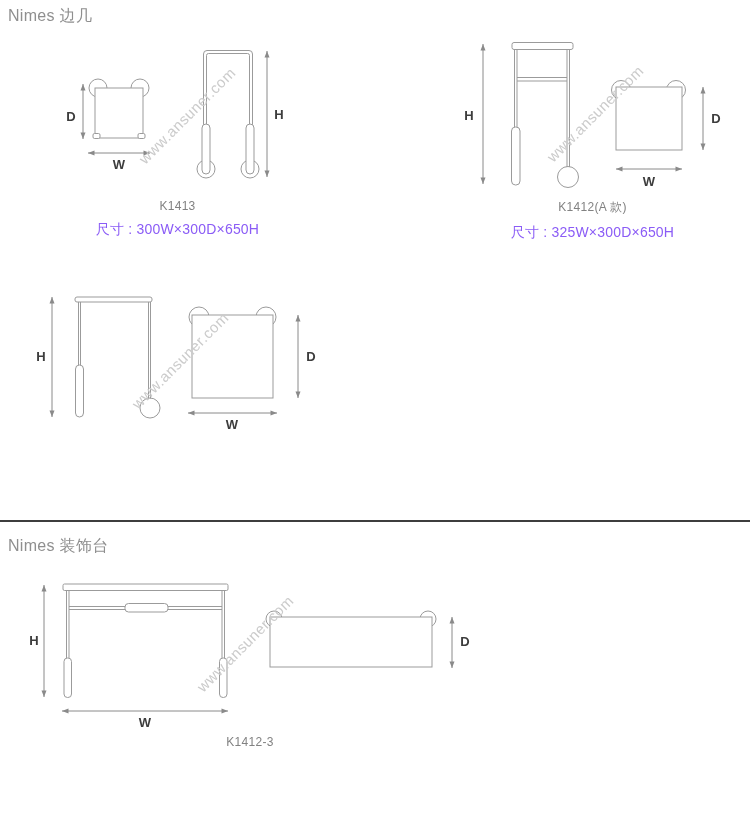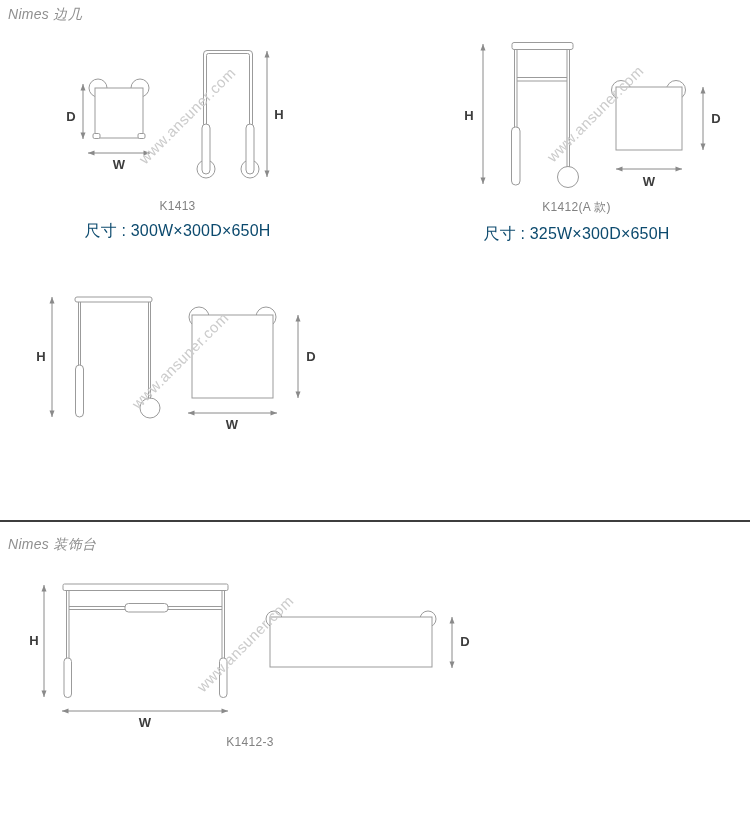--- a/index.html
+++ b/index.html
@@ -1,38 +1,38 @@
 <!DOCTYPE html>
 <html><head>
 <meta charset="utf-8">
 <style>
   html,body{margin:0;padding:0;background:#ffffff;}
   body{
     position:relative;width:750px;height:822px;overflow:hidden;
     font-family:"Liberation Sans", sans-serif;
   }
   .section-title{
-    position:absolute;font-size:14px;color:#8f8f8f;letter-spacing:0.3px;font-style:italic;
+    position:absolute;font-size:16px;color:#8f8f8f;letter-spacing:0.3px;
   }
   .divider{
     position:absolute;left:0;width:750px;height:0;
     border-top:2px solid #3d3d3d;
   }
   .diagram{position:absolute;}
   .fs{fill:#ffffff;stroke:#9b9b9b;stroke-width:1;}
   .fl{fill:none;stroke:#9b9b9b;stroke-width:1;}
   .dim{stroke:#8a8a8a;stroke-width:1;}
   .ah{fill:#8a8a8a;stroke:none;}
   text.dimlab{
     fill:#3d3d3d;font-size:13px;font-weight:bold;
     font-family:"Liberation Sans", sans-serif;
   }
   .plabel{position:absolute;text-align:center;}
   .pname{font-size:12px;color:#828282;margin-bottom:8px;letter-spacing:0.3px;}
-  .pdims{font-size:16px;color:#0c4a6e;letter-spacing:0.2px;}
+  .pdims{font-size:14px;color:#8b5cf6;letter-spacing:0.2px;}
   .watermark{
     position:absolute;width:170px;text-align:center;white-space:nowrap;
     font-size:15px;color:#cbcbcb;letter-spacing:0.5px;
     transform:rotate(-45deg);pointer-events:none;
   }
 </style>
 </head>
 <body>
 
 <div class="section-title" style="left:8px;top:6px">Nimes 边几</div>
@@ -106,21 +106,21 @@
     <polygon class="ah" points="248,112 245.5,105.5 250.5,105.5"></polygon>
   </g>
   <text class="dimlab" x="261" y="85" text-anchor="middle">D</text>
   <g>
     <line class="dim" x1="161" y1="131" x2="227" y2="131"></line>
     <polygon class="ah" points="161,131 167.5,128.5 167.5,133.5"></polygon>
     <polygon class="ah" points="227,131 220.5,128.5 220.5,133.5"></polygon>
   </g>
   <text class="dimlab" x="194" y="148" text-anchor="middle">W</text>
 </svg>
-<div class="plabel" style="left:439px;top:199px;width:275px">
+<div class="plabel" style="left:455px;top:199px;width:275px">
   <div class="pname">K1412(A 款)</div>
   <div class="pdims">尺寸 : 325W×300D×650H</div>
 </div>
 
 <svg class="diagram" style="left:35px;top:290px" width="290" height="150" viewBox="0 0 290 150">
   <g>
     <line class="dim" x1="17" y1="7" x2="17" y2="127"></line>
     <polygon class="ah" points="17,7 14.5,13.5 19.5,13.5"></polygon>
     <polygon class="ah" points="17,127 14.5,120.5 19.5,120.5"></polygon>
   </g>

